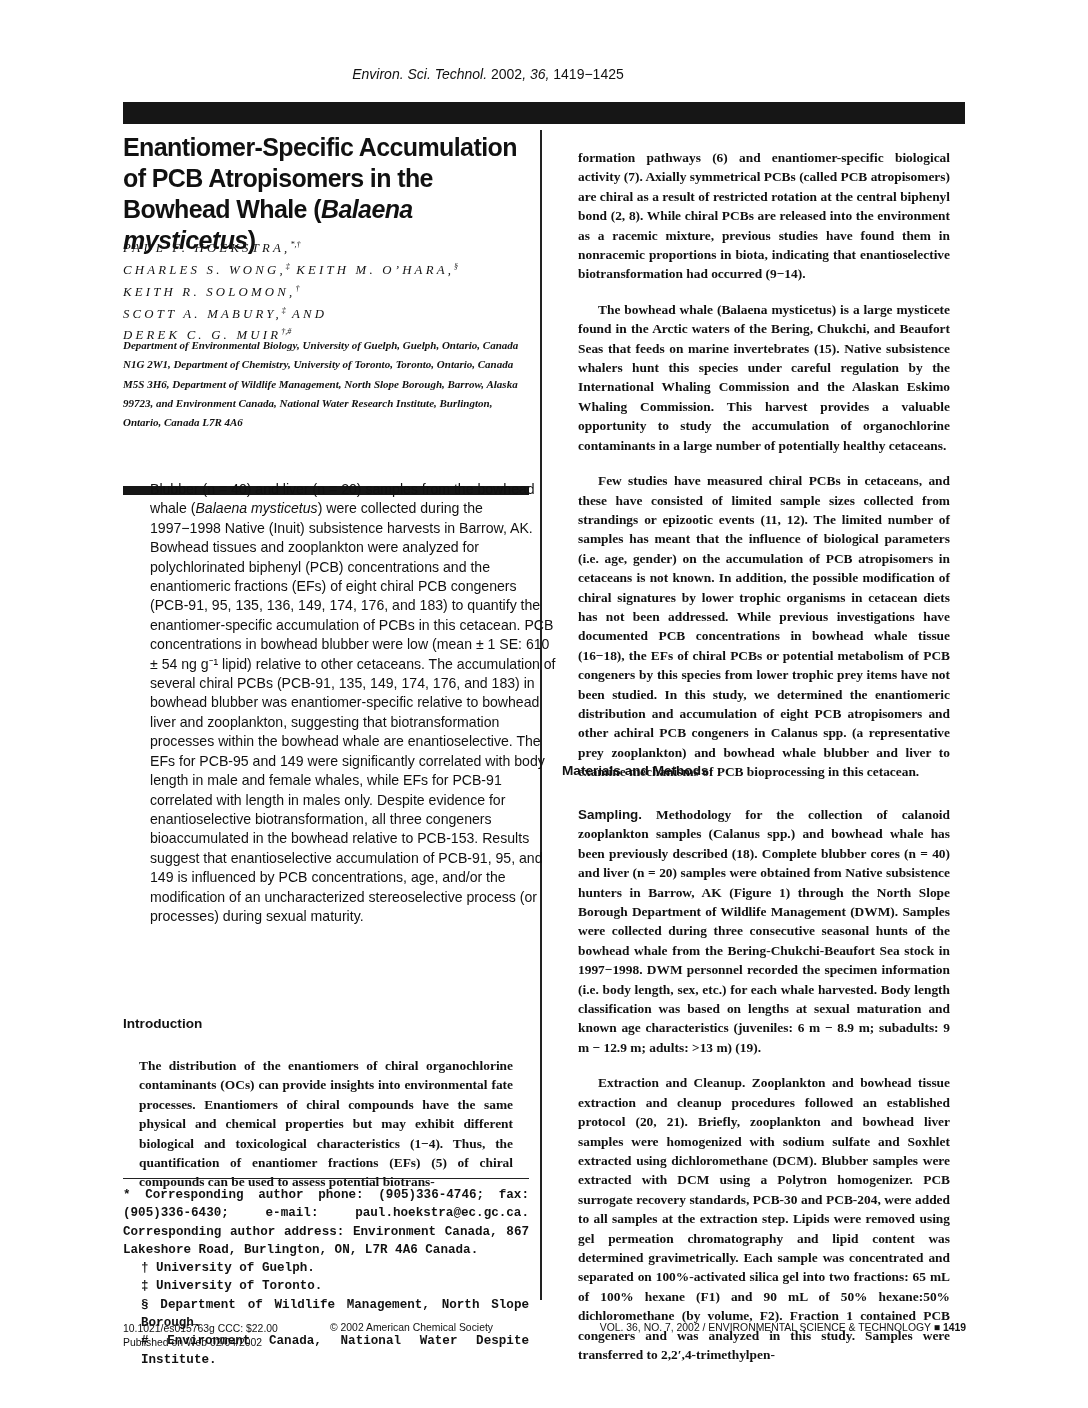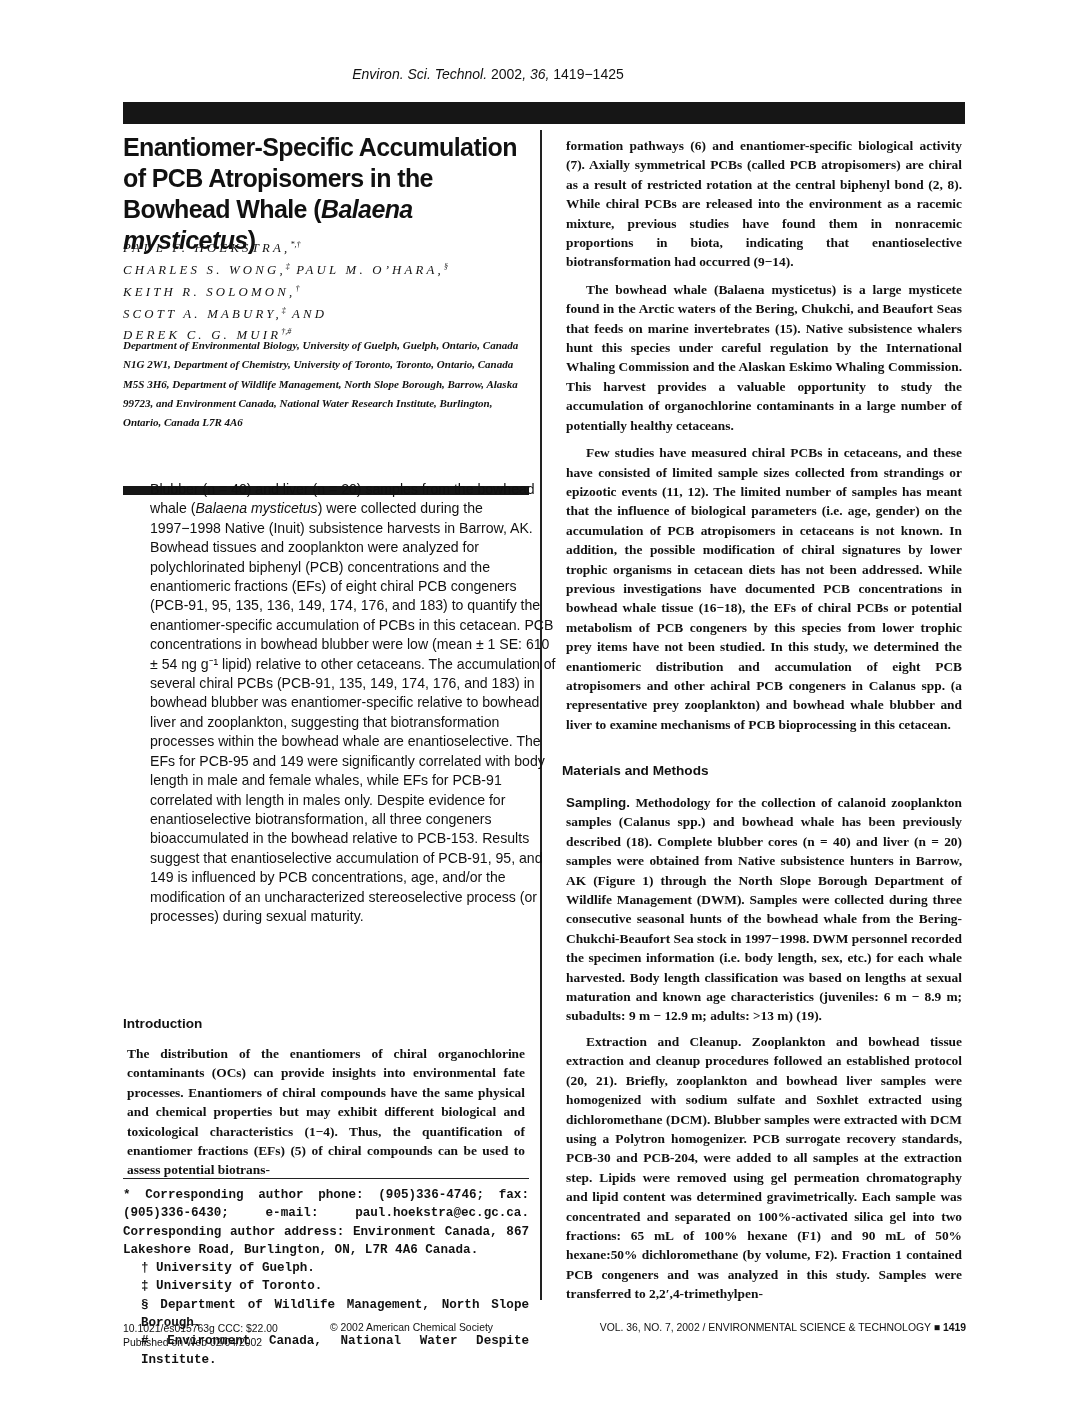--- a/index.html
+++ b/index.html
@@ -17,21 +17,21 @@
   .title i { font-style:italic; }
   .authors { top:236px; font-size:12.8px; letter-spacing:3.2px; line-height:17.6px; }
   .authors sup { font-size:8px; letter-spacing:0; }
   .affil { top:336px; font-size:11px; font-style:italic; font-weight:bold; line-height:19.3px; }
   .abs-bar { left:123px; top:486px; width:406px; height:9px; background:#161616; }
   .abstract { top:480px; font-size:14.1px; line-height:19.4px;margin-left:27px; }
   .abstract i { font-style:italic; }
   .section-head { font-family:"Liberation Sans", sans-serif; font-weight:bold; font-size:13.6px; }
   .intro-head { top:1016px; }
   .body-text { font-family:"Liberation Serif", serif; font-size:13.4px; line-height:19.4px; text-align:justify; font-weight:bold; }
-  .body-text p { margin:4px; }
+  .body-text p { margin:16px; }
   .body-text .indent { text-indent:20px; }
   .intro-text { top:1040px; }
   .fn-rule { left:123px; top:1178px; width:406px; height:1px; background:#222; }
   .footnotes { top:1186px; font-family:Liberation Mono, monospace; font-size:12.6px; line-height:18.3px; font-weight:bold; text-align:justify; }
   .footnotes .fn-indent { padding-left:18px; }
   .footer-left { left:123px; top:1322px; font-size:10.4px; line-height:14px; }
   .footer-right { right:122px; top:1322px; font-size:10.4px; }
   .rc-top { top:132px; }
   .mm-head { top:763px; }
   .rc-methods { top:789px; }
@@ -53,21 +53,21 @@
 <div class="abs left-col title sans">
   <span>Enantiomer-Specific Accumulation of PCB Atropisomers in the Bowhead Whale (</span><i>Balaena mysticetus</i><span>)</span>
 </div>
 
 <div class="abs left-col authors serif">
   <div>
     <span>PAUL F. HOEKSTRA,</span><sup>*,†</sup>
   </div>
   <div>
     <span>CHARLES S. WONG,</span><sup>‡</sup>
-    <span>PAUL M. O’HARA,</span><sup>§</sup>
+    <span>KEITH M. O’HARA,</span><sup>§</sup>
   </div>
   <div>
     <span>KEITH R. SOLOMON,</span><sup>†</sup>
   </div>
   <div>
     <span>SCOTT A. MABURY,</span><sup>‡</sup>
     <span>AND</span>
   </div>
   <div>
     <span>DEREK C. G. MUIR</span><sup>†,#</sup>

